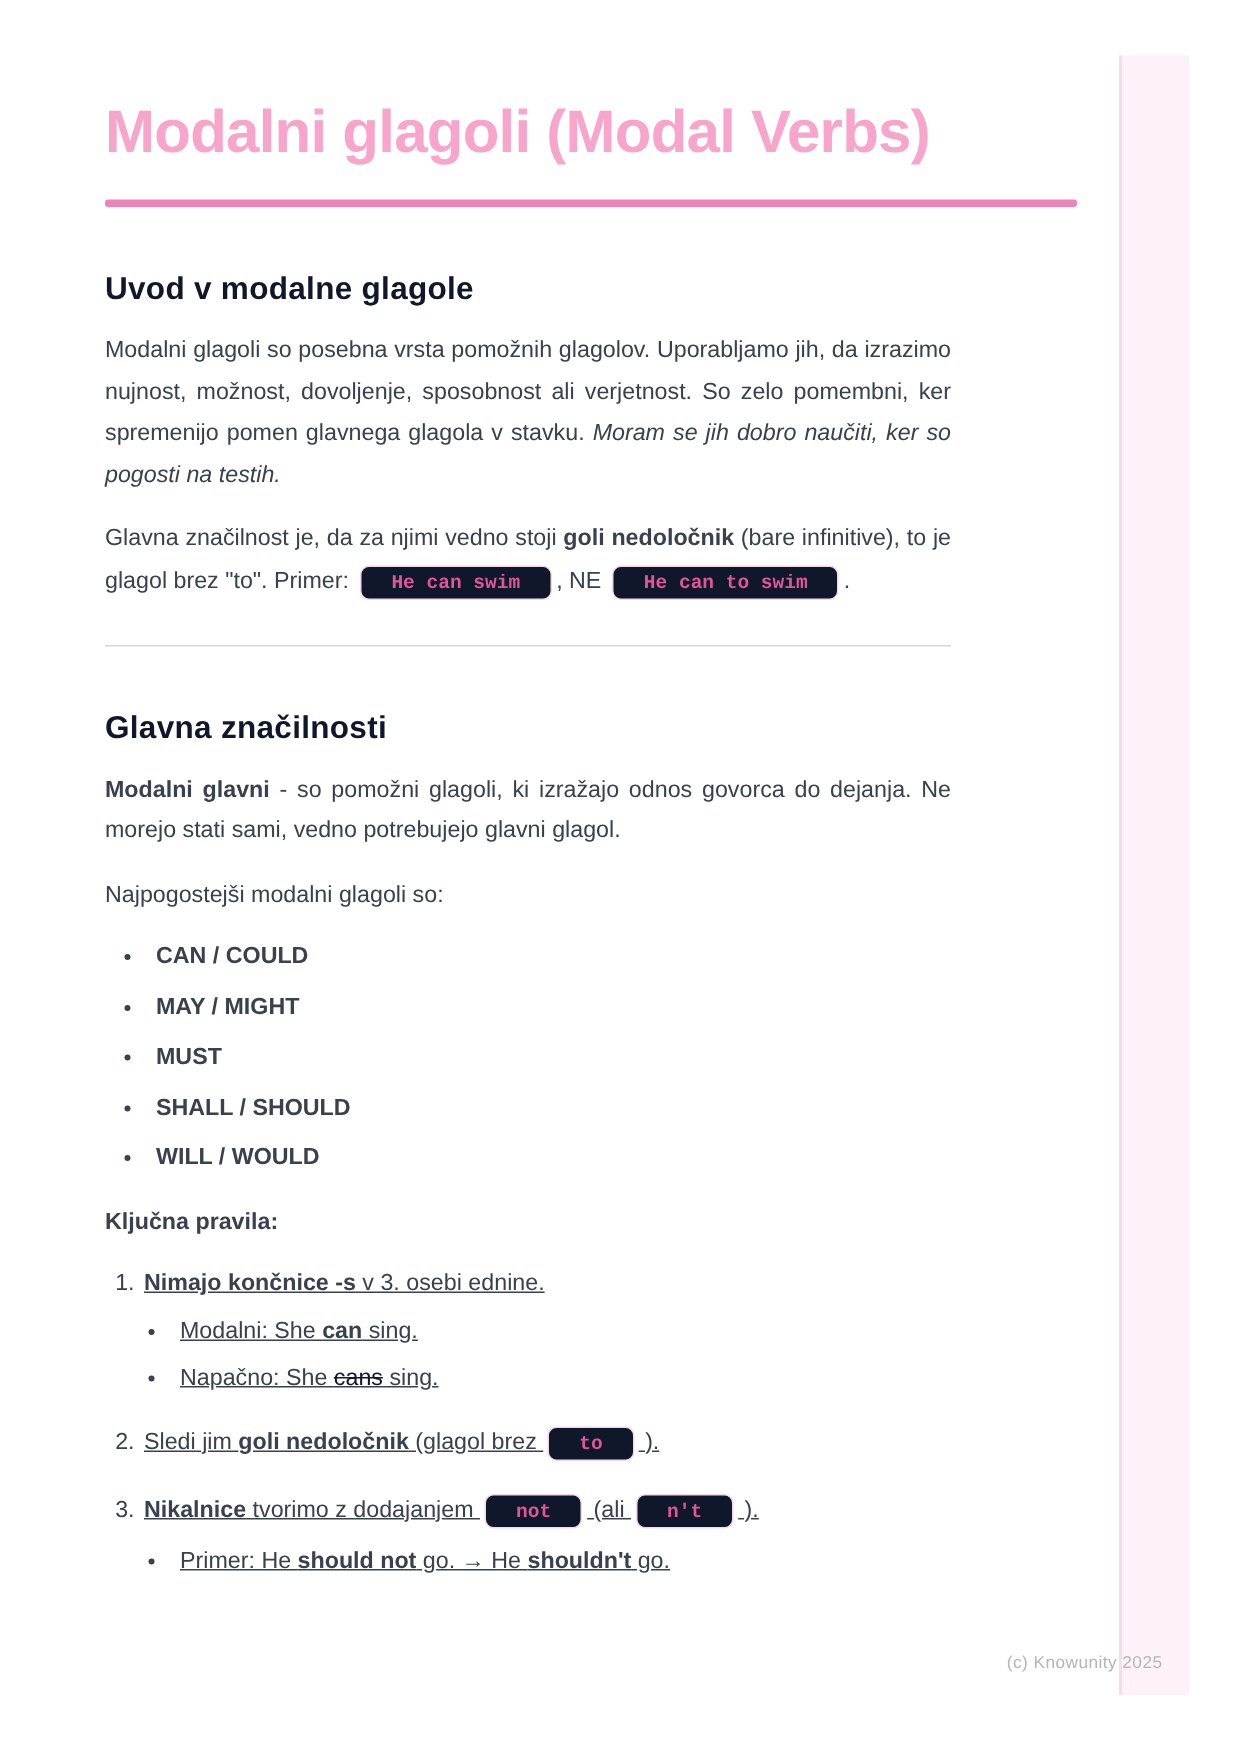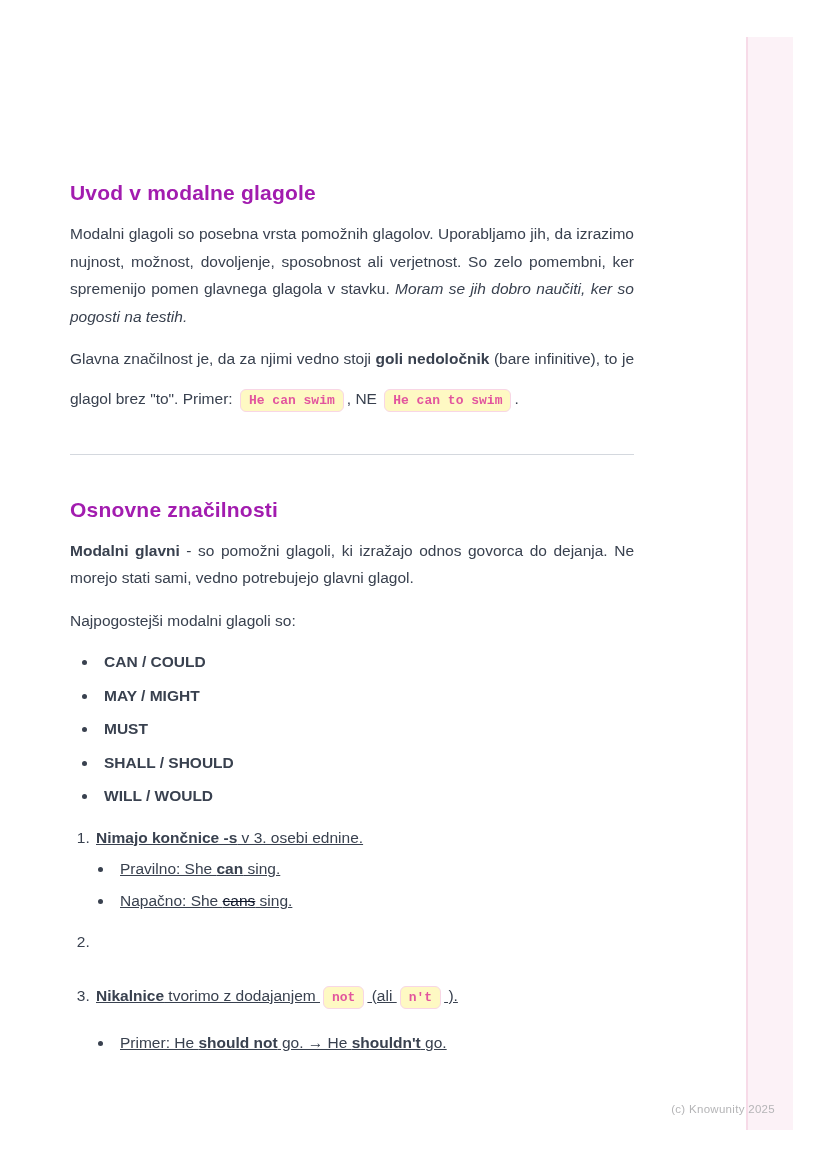--- a/index.html
+++ b/index.html
@@ -52,21 +52,21 @@
     top: 138px;
     width: 564px;
     font-size: 15.5px;
     line-height: 27.5px;
   }
   h2 {
     margin: 42px 0 0 0;
     font-size: 21px;
     line-height: 25px;
     font-weight: 700;
-    color: #a21caf;
+    color: #0f172a;
     letter-spacing: 0.2px;
   }
   p { margin: 15px 0 0 0; text-align: justify; }
   hr.divider {
     margin: 26px 0 0 0;
     border: none;
     border-top: 1px solid #d4d8de;
     height: 0;
   }
   .bold { font-weight: 700; }
@@ -96,79 +96,85 @@
   .run-b { font-weight: 700; }
   .run-i { font-style: italic; }
   .run-strike { text-decoration: line-through; color: #0f172a; }
   .run-code {
     display: inline-block;
     font-family: "Liberation Mono", monospace;
     font-weight: 700;
     font-size: 13px;
     line-height: 17px;
     color: #e2559e;
-    background: #fef9c3;
+    background: #0f172a;
     border: 1px solid #f8d6e5;
     border-radius: 6px;
-    padding: 2px 8px;
-    margin: 16px 3px;
+    padding: 2px 20px;
+    margin: 4px 3px;
     vertical-align: baseline;
   }
   .footer {
     position: absolute;
     top: 1102px;
     right: 53px;
     font-size: 11.5px;
     line-height: 14px;
     color: #b5b5b7;
     letter-spacing: 0.3px;
   }
 </style>
 </head>
 <body>
 
 <div class="page">
 
   <div class="side-strip"></div>
 
+  <div class="header">
+    <h1>Modalni glagoli (Modal Verbs)</h1>
+    <div class="title-rule"></div>
+  </div>
 
   <div class="content">
 
     <h2>Uvod v modalne glagole</h2>
 
     <p><span>Modalni glagoli so posebna vrsta pomožnih glagolov. Uporabljamo jih, da izrazimo nujnost, možnost, dovoljenje, sposobnost ali verjetnost. So zelo pomembni, ker spremenijo pomen glavnega glagola v stavku. </span><span class="run-i">Moram se jih dobro naučiti, ker so pogosti na testih.</span></p>
 
     <p><span>Glavna značilnost je, da za njimi vedno stoji </span><span class="run-b">goli nedoločnik</span><span> (bare infinitive), to je glagol brez "to". Primer: </span><span class="run-code">He can swim</span><span>, NE </span><span class="run-code">He can to swim</span><span>.</span></p>
 
     <hr class="divider">
 
-    <h2>Osnovne značilnosti</h2>
+    <h2>Glavna značilnosti</h2>
 
     <p><span class="run-b">Modalni glavni</span><span> - so pomožni glagoli, ki izražajo odnos govorca do dejanja. Ne morejo stati sami, vedno potrebujejo glavni glagol.</span></p>
 
     <p>Najpogostejši modalni glagoli so:</p>
 
     <ul class="modals">
       <li>CAN / COULD</li>
       <li>MAY / MIGHT</li>
       <li>MUST</li>
       <li>SHALL / SHOULD</li>
       <li>WILL / WOULD</li>
     </ul>
 
+    <p class="bold">Ključna pravila:</p>
 
     <ol class="rules">
       <li>
         <div><span class="run-b">Nimajo končnice -s</span><span> v 3. osebi ednine.</span></div>
         <ul class="subs">
-          <li><span>Pravilno: She </span><span class="run-b">can</span><span> sing.</span></li>
+          <li><span>Modalni: She </span><span class="run-b">can</span><span> sing.</span></li>
           <li><span>Napačno: She </span><span class="run-strike">cans</span><span> sing.</span></li>
         </ul>
       </li>
       <li>
+        <div><span>Sledi jim </span><span class="run-b">goli nedoločnik</span><span> (glagol brez </span><span class="run-code">to</span><span> ).</span></div>
       </li>
       <li>
         <div><span class="run-b">Nikalnice</span><span> tvorimo z dodajanjem </span><span class="run-code">not</span><span> (ali </span><span class="run-code">n't</span><span> ).</span></div>
         <ul class="subs">
           <li><span>Primer: He </span><span class="run-b">should not</span><span> go. → He </span><span class="run-b">shouldn't</span><span> go.</span></li>
         </ul>
       </li>
     </ol>
 
   </div>

